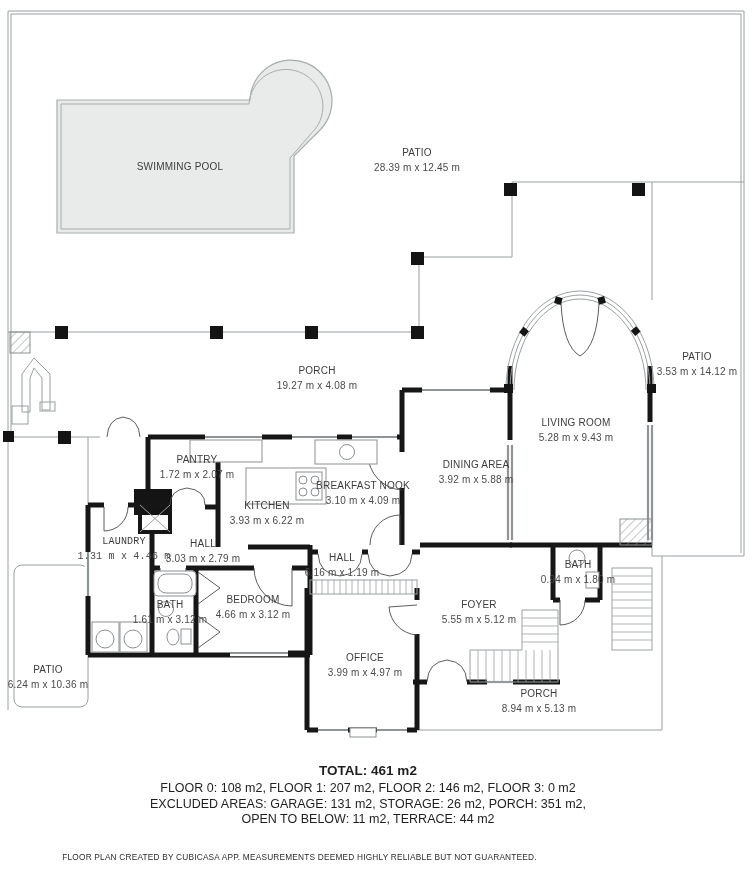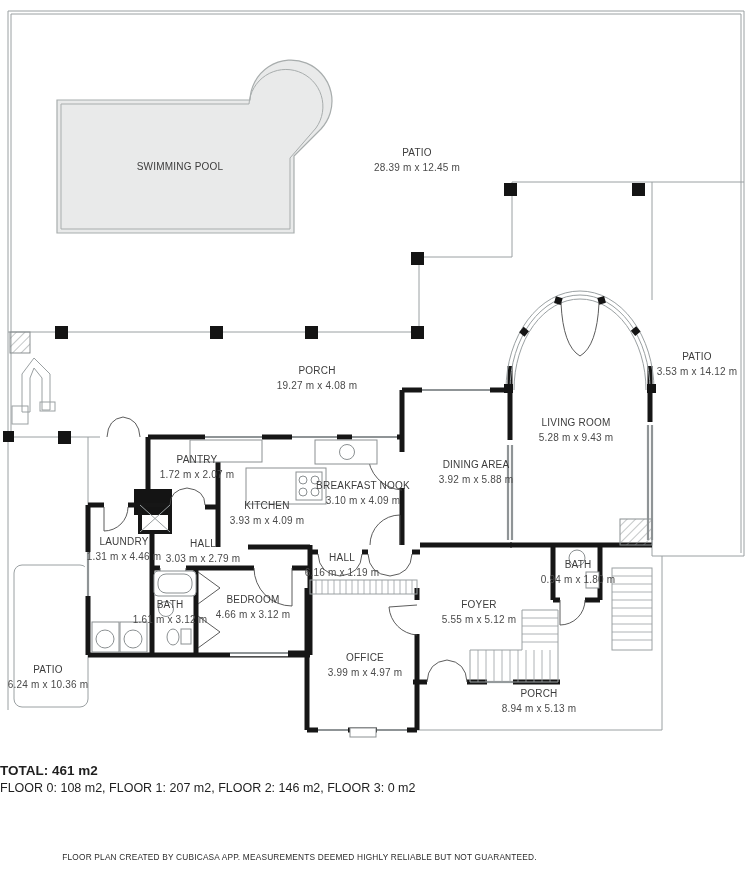--- a/index.html
+++ b/index.html
@@ -15,21 +15,21 @@
   .door{stroke:#4a4a4a;stroke-width:.9;fill:none;}
   .win{stroke:#8f9496;stroke-width:2.2;fill:none;}
   .wingap{stroke:#ffffff;stroke-width:6.5;fill:none;}
   .fix{stroke:#8b9092;stroke-width:1;fill:#ffffff;}
   .tread{stroke:#9aa0a2;stroke-width:.8;fill:none;}
   .pillar{fill:#141414;stroke:none;}
   .hatchbox{fill:url(#hatch);stroke:#8a8f91;stroke-width:1;}
   .pool{fill:#e9eaea;stroke:#a8adad;stroke-width:1.2;}
   .pool-inner{fill:none;stroke:#a8adad;stroke-width:1;}
   
-  .summary{position:absolute;left:0;top:763px;width:736px;color:#1f1f1f;}
+  .summary{position:absolute;left:0;top:763px;width:736px;text-align:center;color:#1f1f1f;}
   .summary .total{font-size:13.5px;font-weight:bold;margin-bottom:3px;}
   .summary .line{font-size:12.5px;margin-top:1.5px;}
   .disclaimer{position:absolute;left:0;top:852px;width:599px;text-align:center;
               font-size:8.3px;color:#2b2b2b;letter-spacing:.2px;}
 </style>
 </head>
 <body>
 
 <div class="stage">
 
@@ -228,27 +228,27 @@
 <div class="label" style="left:363px;top:493px;">
   <div>BREAKFAST NOOK</div>
   <div class="dims">3.10 m x 4.09 m</div>
 </div>
 <div class="label" style="left:197px;top:467px;">
   <div>PANTRY</div>
   <div class="dims">1.72 m x 2.07 m</div>
 </div>
 <div class="label" style="left:267px;top:513px;">
   <div>KITCHEN</div>
-  <div class="dims">3.93 m x 4.09 m</div>
+  <div class="dims">3.93 m x 6.22 m</div>
 </div>
 <div class="label" style="left:203px;top:551px;">
   <div>HALL</div>
   <div class="dims">3.03 m x 2.79 m</div>
 </div>
-<div class="label" style="left:124px;top:549px;">
+<div class="label" style="left:124px;top:549px;font-family:Liberation Mono, monospace;">
   <div>LAUNDRY</div>
   <div class="dims">1.31 m x 4.46 m</div>
 </div>
 <div class="label" style="left:170px;top:612px;">
   <div>BATH</div>
   <div class="dims">1.61 m x 3.12 m</div>
 </div>
 <div class="label" style="left:253px;top:607px;">
   <div>BEDROOM</div>
   <div class="dims">4.66 m x 3.12 m</div>
@@ -274,16 +274,18 @@
   <div class="dims">8.94 m x 5.13 m</div>
 </div>
 <div class="label" style="left:48px;top:677px;">
   <div>PATIO</div>
   <div class="dims">6.24 m x 10.36 m</div>
 </div>
 
 <div class="summary">
   <div class="total">TOTAL: 461 m2</div>
   <div class="line">FLOOR 0: 108 m2, FLOOR 1: 207 m2, FLOOR 2: 146 m2, FLOOR 3: 0 m2</div>
+  <div class="line">EXCLUDED AREAS: GARAGE: 131 m2, STORAGE: 26 m2, PORCH: 351 m2,</div>
+  <div class="line">OPEN TO BELOW: 11 m2, TERRACE: 44 m2</div>
 </div>
 <div class="disclaimer">FLOOR PLAN CREATED BY CUBICASA APP. MEASUREMENTS DEEMED HIGHLY RELIABLE BUT NOT GUARANTEED.</div>
 
 </div>
 
 </body></html>

